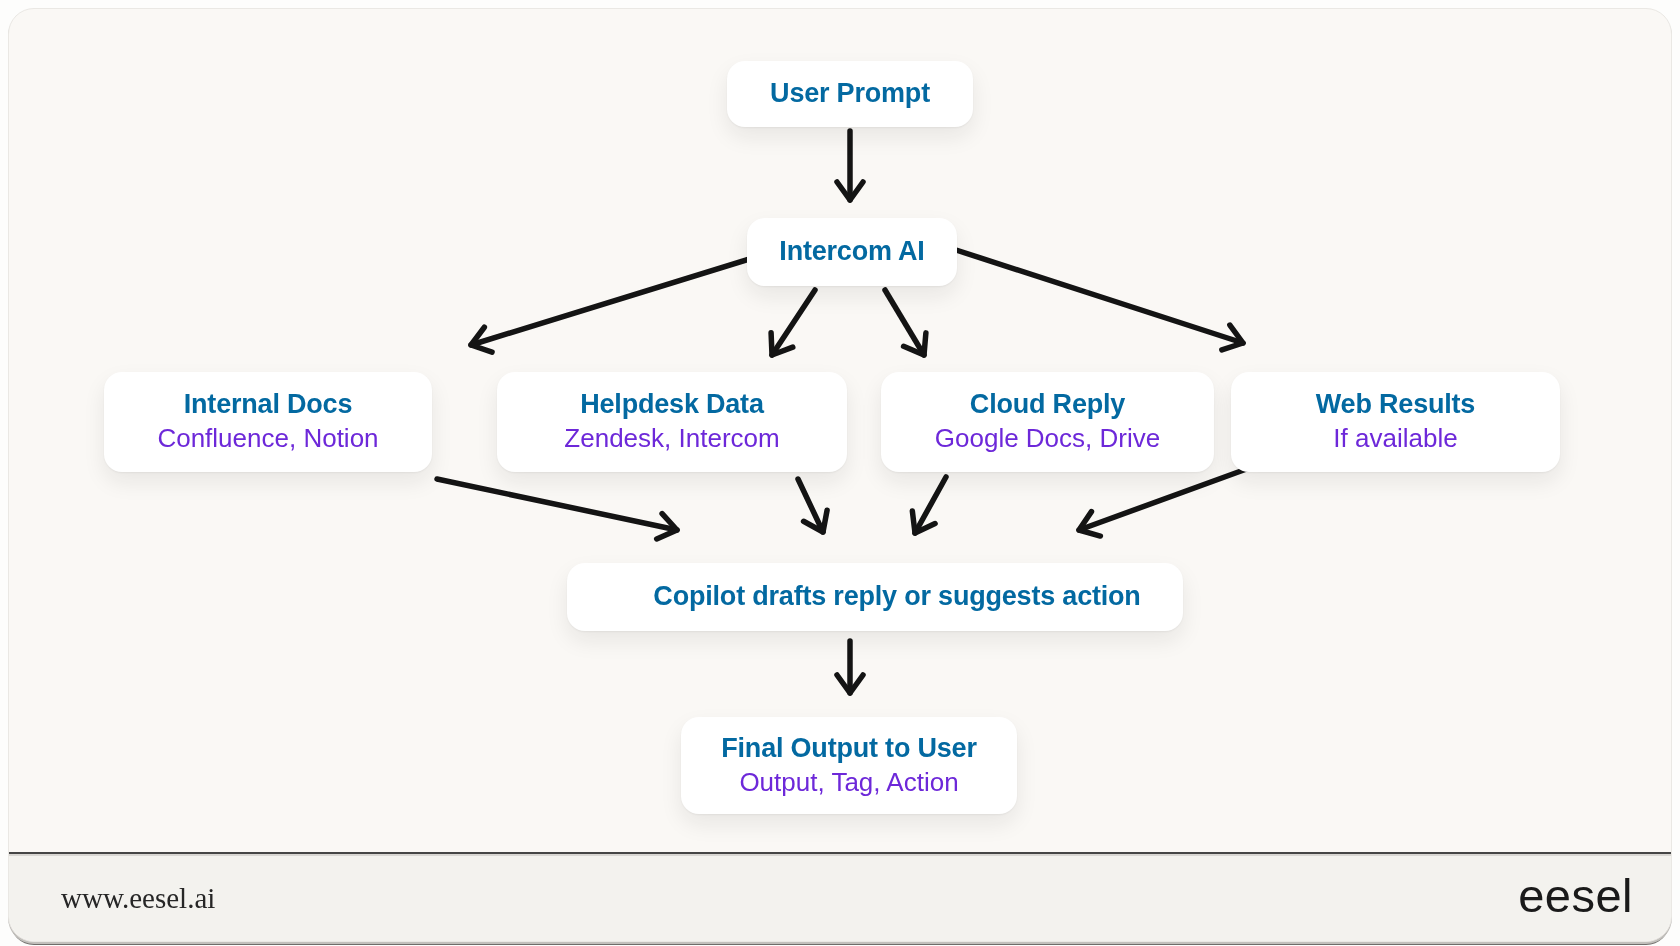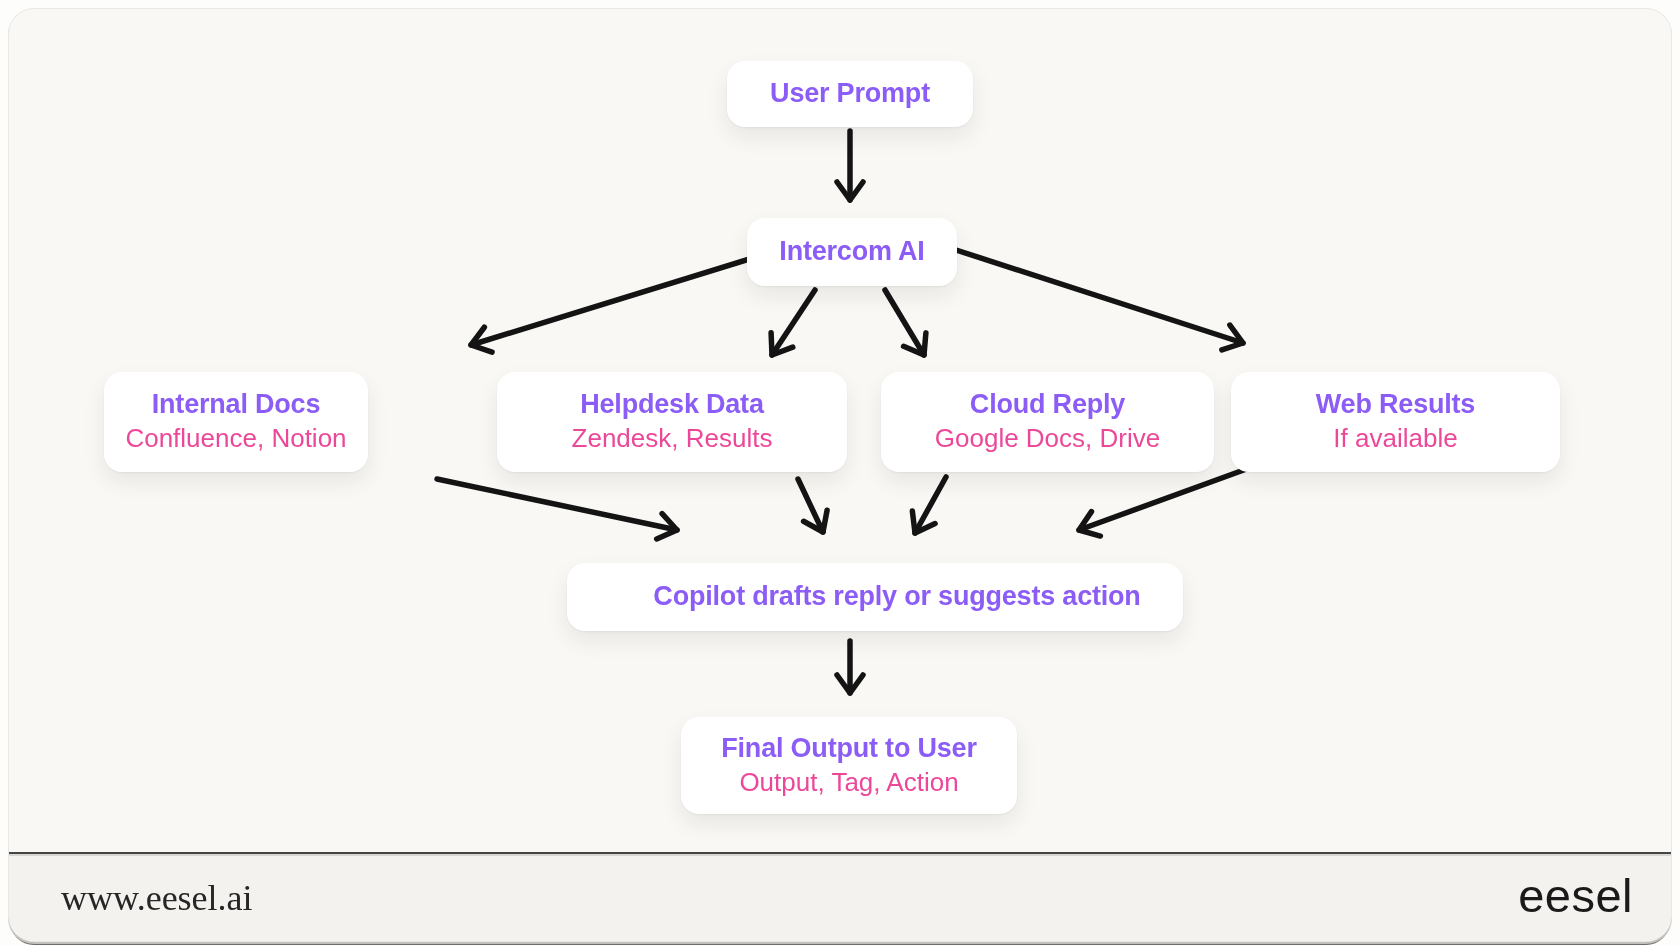--- a/index.html
+++ b/index.html
@@ -42,49 +42,49 @@
     flex-direction: column;
     align-items: center;
     justify-content: center;
     text-align: center;
     gap: 3px;
   }
   .node-title {
     font-weight: 700;
     font-size: 27px;
     line-height: 1.15;
-    color: #8b5cf6;
+    color: #0369a1;
     letter-spacing: -0.2px;
     white-space: nowrap;
   }
   .node-sub {
     font-weight: 400;
     font-size: 26px;
     line-height: 1.2;
-    color: #ec4899;
+    color: #6d28d9;
     white-space: nowrap;
   }
   .footer {
     position: absolute;
     left: 0;
     right: 0;
     bottom: 0;
     height: 87px;
     background: #f3f2ee;
     border-top: 2px solid #454545;
     border-radius: 0 0 26px 26px;
     box-shadow: inset 0 2px 0 #d8d6d2;
   }
   .footer-url {
     position: absolute;
     left: 52px;
     top: 50%;
     transform: translateY(-50%);
     font-family: "Liberation Serif", serif;
-    font-size: 36px;
+    font-size: 29px;
     color: #262626;
   }
   .brand-logo {
     position: absolute;
     right: 38px;
     top: 50%;
     transform: translateY(-54%);
     font-family: Liberation Sans, sans-serif;
     font-size: 47px;
     color: #1a1a1a;
@@ -116,28 +116,28 @@
       </svg>
 
     <div class="node" style="left: 718px; top: 52px; width: 246px; height: 66px;">
       <div class="node-title">User Prompt</div>
     </div>
 
     <div class="node" style="left: 738px; top: 209px; width: 210px; height: 68px;">
       <div class="node-title">Intercom AI</div>
     </div>
 
-    <div class="node" style="left: 95px; top: 363px; width: 264px; height: 100px; text-align: right;">
+    <div class="node" style="left: 95px; top: 363px; width: 328px; height: 100px; text-align: right;">
       <div class="node-title">Internal Docs</div>
       <div class="node-sub">Confluence, Notion</div>
     </div>
 
     <div class="node" style="left: 488px; top: 363px; width: 350px; height: 100px;">
       <div class="node-title">Helpdesk Data</div>
-      <div class="node-sub">Zendesk, Results</div>
+      <div class="node-sub">Zendesk, Intercom</div>
     </div>
 
     <div class="node" style="left: 872px; top: 363px; width: 333px; height: 100px;">
       <div class="node-title">Cloud Reply</div>
       <div class="node-sub">Google Docs, Drive</div>
     </div>
 
     <div class="node" style="left: 1222px; top: 363px; width: 329px; height: 100px;">
       <div class="node-title">Web Results</div>
       <div class="node-sub">If available</div>

